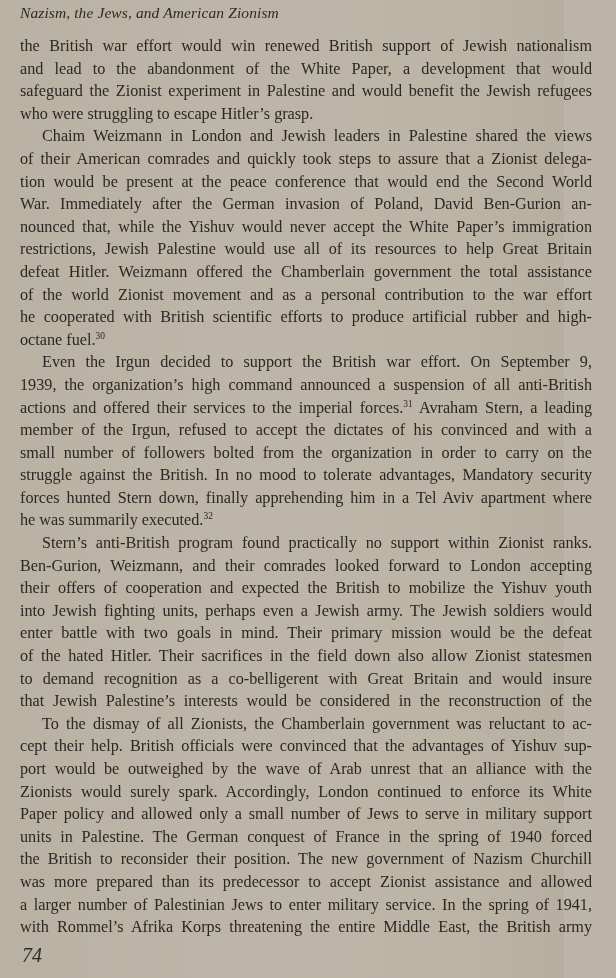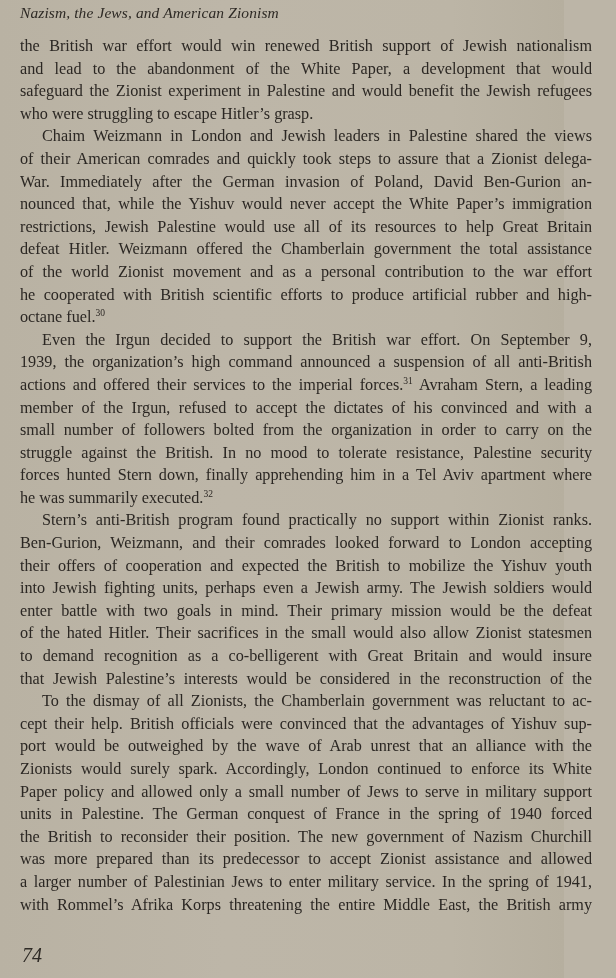--- a/index.html
+++ b/index.html
@@ -76,45 +76,46 @@
   <div class="body-text" id="body-text">
       <div>
         <span class="line" style="display: block;"><span style="white-space: nowrap; word-spacing: 0px;"><span>the British war effort would win renewed British support of Jewish nationalism</span></span></span>
         <span class="line" style="display: block;"><span style="white-space: nowrap; word-spacing: 0px;"><span>and lead to the abandonment of the White Paper, a development that would</span></span></span>
         <span class="line" style="display: block;"><span style="white-space: nowrap; word-spacing: 0px;"><span>safeguard the Zionist experiment in Palestine and would benefit the Jewish refugees</span></span></span>
         <span class="line last"><span>who were struggling to escape Hitler’s grasp.</span></span>
       </div>
       <div>
         <span class="line indent" style="display: block;"><span style="white-space: nowrap; word-spacing: 0px;"><span>Chaim Weizmann in London and Jewish leaders in Palestine shared the views</span></span></span>
         <span class="line" style="display: block;"><span style="white-space: nowrap; word-spacing: 0px;"><span>of their American comrades and quickly took steps to assure that a Zionist delega-</span></span></span>
+        <span class="line" style="display: block;"><span style="white-space: nowrap; word-spacing: 0px;"><span>tion would be present at the peace conference that would end the Second World</span></span></span>
         <span class="line" style="display: block;"><span style="white-space: nowrap; word-spacing: 0px;"><span>War. Immediately after the German invasion of Poland, David Ben-Gurion an-</span></span></span>
         <span class="line" style="display: block;"><span style="white-space: nowrap; word-spacing: 0px;"><span>nounced that, while the Yishuv would never accept the White Paper’s immigration</span></span></span>
         <span class="line" style="display: block;"><span style="white-space: nowrap; word-spacing: 0px;"><span>restrictions, Jewish Palestine would use all of its resources to help Great Britain</span></span></span>
         <span class="line" style="display: block;"><span style="white-space: nowrap; word-spacing: 0px;"><span>defeat Hitler. Weizmann offered the Chamberlain government the total assistance</span></span></span>
         <span class="line" style="display: block;"><span style="white-space: nowrap; word-spacing: 0px;"><span>of the world Zionist movement and as a personal contribution to the war effort</span></span></span>
         <span class="line" style="display: block;"><span style="white-space: nowrap; word-spacing: 0px;"><span>he cooperated with British scientific efforts to produce artificial rubber and high-</span></span></span>
         <span class="line last"><span>octane fuel.</span><sup class="fn">30</sup></span>
       </div>
       <div>
         <span class="line indent" style="display: block;"><span style="white-space: nowrap; word-spacing: 0px;"><span>Even the Irgun decided to support the British war effort. On September 9,</span></span></span>
         <span class="line" style="display: block;"><span style="white-space: nowrap; word-spacing: 0px;"><span>1939, the organization’s high command announced a suspension of all anti-British</span></span></span>
         <span class="line" style="display: block;"><span style="white-space: nowrap; word-spacing: 0px;"><span>actions and offered their services to the imperial forces.</span><sup class="fn">31</sup><span> Avraham Stern, a leading</span></span></span>
         <span class="line" style="display: block;"><span style="white-space: nowrap; word-spacing: 0px;"><span>member of the Irgun, refused to accept the dictates of his convinced and with a</span></span></span>
         <span class="line" style="display: block;"><span style="white-space: nowrap; word-spacing: 0px;"><span>small number of followers bolted from the organization in order to carry on the</span></span></span>
-        <span class="line" style="display: block;"><span style="white-space: nowrap; word-spacing: 0px;"><span>struggle against the British. In no mood to tolerate resistance, Palestine security</span></span></span>
+        <span class="line" style="display: block;"><span style="white-space: nowrap; word-spacing: 0px;"><span>struggle against the British. In no mood to tolerate advantages, Mandatory security</span></span></span>
         <span class="line" style="display: block;"><span style="white-space: nowrap; word-spacing: 0px;"><span>forces hunted Stern down, finally apprehending him in a Tel Aviv apartment where</span></span></span>
         <span class="line last"><span>he was summarily executed.</span><sup class="fn">32</sup></span>
       </div>
       <div>
         <span class="line indent" style="display: block;"><span style="white-space: nowrap; word-spacing: 0px;"><span>Stern’s anti-British program found practically no support within Zionist ranks.</span></span></span>
         <span class="line" style="display: block;"><span style="white-space: nowrap; word-spacing: 0px;"><span>Ben-Gurion, Weizmann, and their comrades looked forward to London accepting</span></span></span>
         <span class="line" style="display: block;"><span style="white-space: nowrap; word-spacing: 0px;"><span>their offers of cooperation and expected the British to mobilize the Yishuv youth</span></span></span>
         <span class="line" style="display: block;"><span style="white-space: nowrap; word-spacing: 0px;"><span>into Jewish fighting units, perhaps even a Jewish army. The Jewish soldiers would</span></span></span>
         <span class="line" style="display: block;"><span style="white-space: nowrap; word-spacing: 0px;"><span>enter battle with two goals in mind. Their primary mission would be the defeat</span></span></span>
-        <span class="line" style="display: block;"><span style="white-space: nowrap; word-spacing: 0px;"><span>of the hated Hitler. Their sacrifices in the small would also allow Zionist statesmen</span></span></span>
+        <span class="line" style="display: block;"><span style="white-space: nowrap; word-spacing: 0px;"><span>of the hated Hitler. Their sacrifices in the field down also allow Zionist statesmen</span></span></span>
         <span class="line" style="display: block;"><span style="white-space: nowrap; word-spacing: 0px;"><span>to demand recognition as a co-belligerent with Great Britain and would insure</span></span></span>
         <span class="line" style="display: block;"><span style="white-space: nowrap; word-spacing: 0px;"><span>that Jewish Palestine’s interests would be considered in the reconstruction of the</span></span></span>
       </div>
       <div>
         <span class="line indent" style="display: block;"><span style="white-space: nowrap; word-spacing: 0px;"><span>To the dismay of all Zionists, the Chamberlain government was reluctant to ac-</span></span></span>
         <span class="line" style="display: block;"><span style="white-space: nowrap; word-spacing: 0px;"><span>cept their help. British officials were convinced that the advantages of Yishuv sup-</span></span></span>
         <span class="line" style="display: block;"><span style="white-space: nowrap; word-spacing: 0px;"><span>port would be outweighed by the wave of Arab unrest that an alliance with the</span></span></span>
         <span class="line" style="display: block;"><span style="white-space: nowrap; word-spacing: 0px;"><span>Zionists would surely spark. Accordingly, London continued to enforce its White</span></span></span>
         <span class="line" style="display: block;"><span style="white-space: nowrap; word-spacing: 0px;"><span>Paper policy and allowed only a small number of Jews to serve in military support</span></span></span>
         <span class="line" style="display: block;"><span style="white-space: nowrap; word-spacing: 0px;"><span>units in Palestine. The German conquest of France in the spring of 1940 forced</span></span></span>

